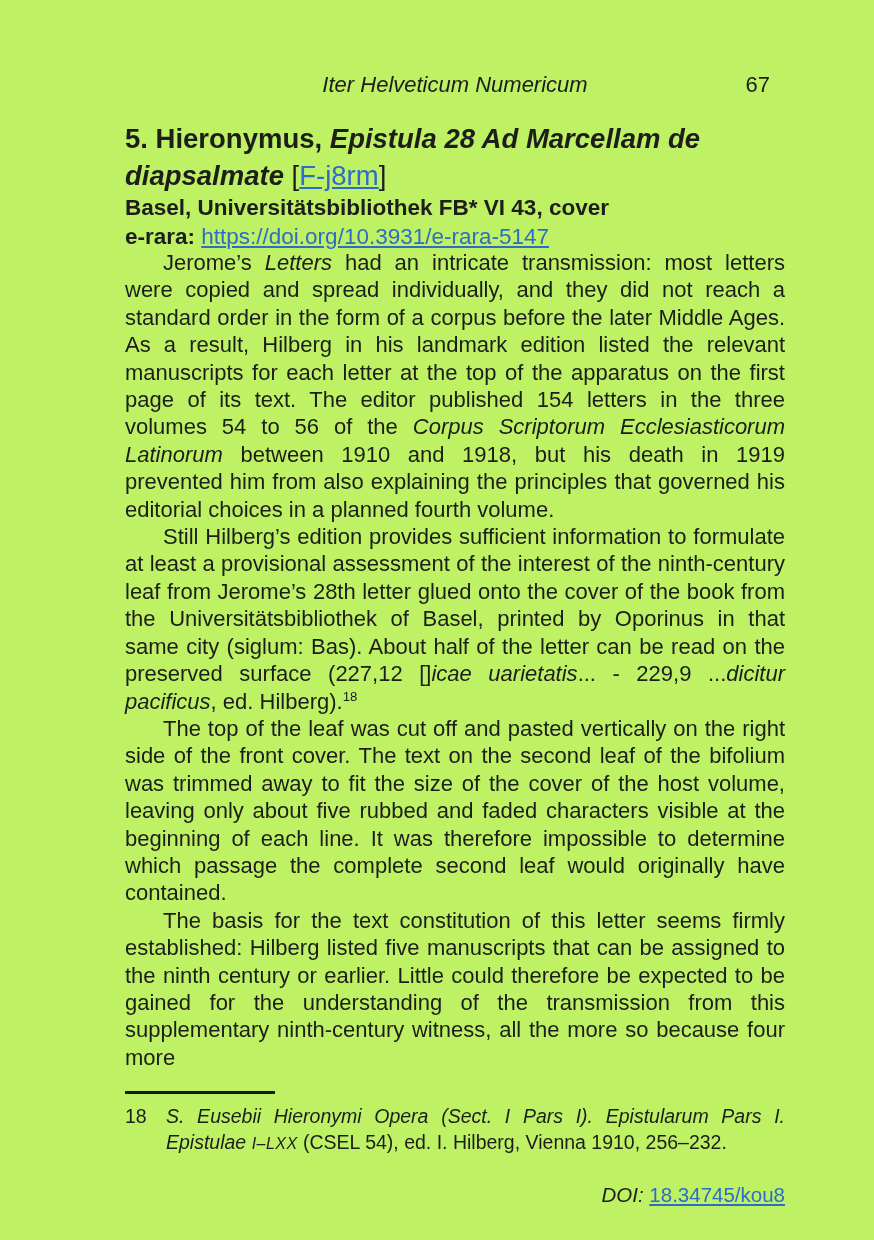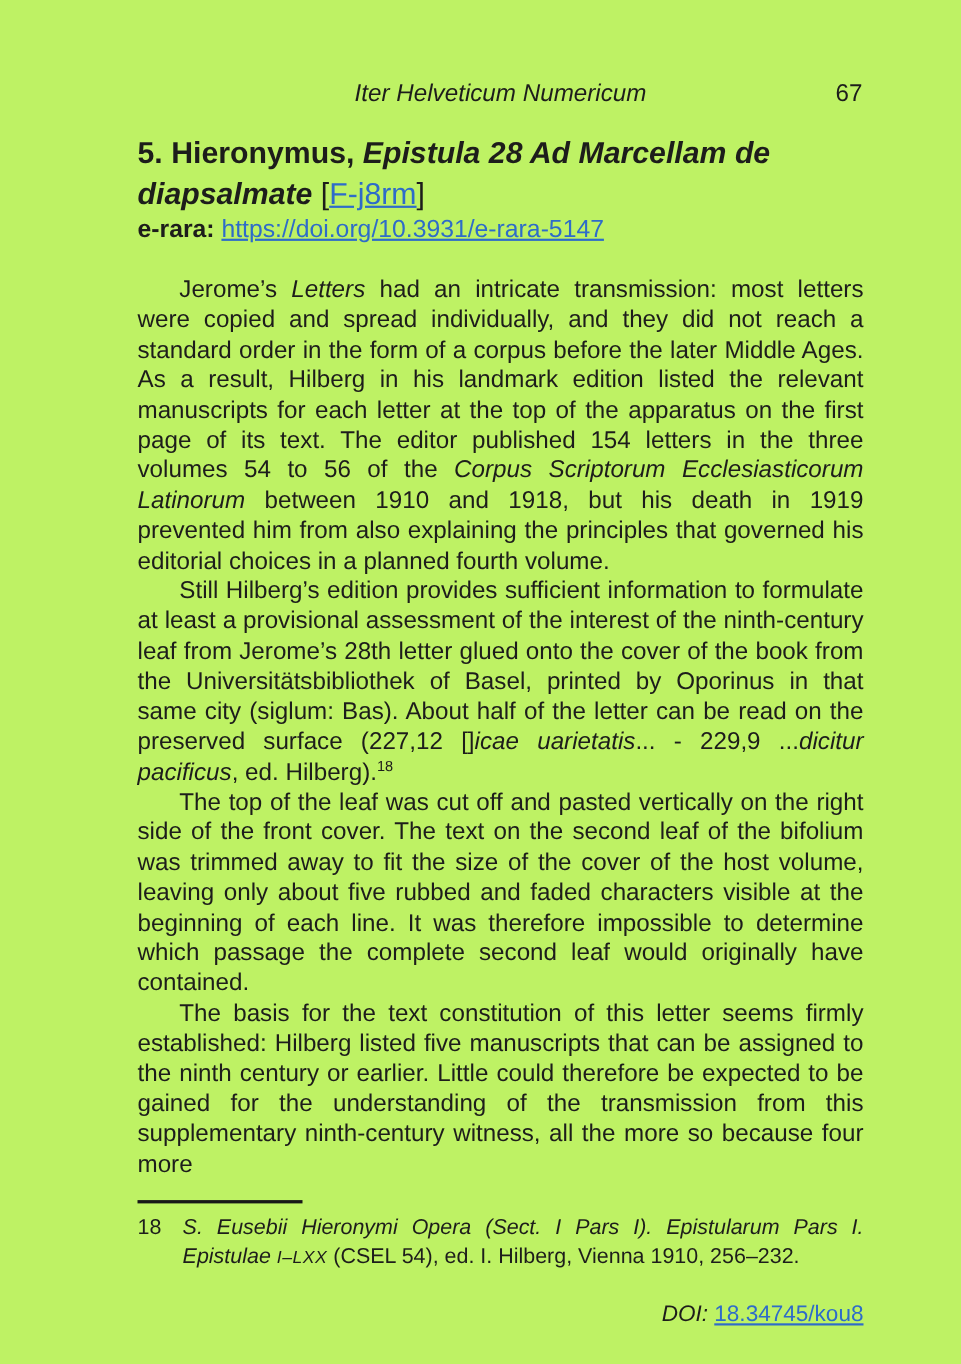--- a/index.html
+++ b/index.html
@@ -21,21 +21,21 @@
     font-size: 22px;
     line-height: 26px;
   }
   .rh-title {
     display: block;
     text-align: center;
     font-style: italic;
   }
   .rh-num {
     position: absolute;
-    right: 1px; top: 0;
+    right: 15px; top: 0;
     font-style: normal;
   }
 
   
   .heading {
     position: absolute;
     left: 125px; top: 120px;
     width: 660px;
     margin: 0;
     font-size: 27.5px;
@@ -127,20 +127,21 @@
 <div class="page">
 
   <header class="runhead">
     <span class="rh-title">Iter Helveticum Numericum</span>
     <span class="rh-num">67</span>
   </header>
 
   <h1 class="heading"><span>5. Hieronymus, </span><span class="ital">Epistula 28 Ad Marcellam de diapsalmate</span><span class="bracket"> [</span><a class="link">F-j8rm</a><span class="bracket">]</span></h1>
 
   <div class="idblock">
+    <div>Basel, Universitätsbibliothek FB* VI 43, cover</div>
     <div><span>e-rara: </span><a class="link">https://doi.org/10.3931/e-rara-5147</a></div>
   </div>
 
   <div class="bodytext">
     <p><span>Jerome’s </span><em>Letters</em><span> had an intricate transmission: most letters were copied and spread individually, and they did not reach a standard order in the form of a corpus before the later Middle Ages. As a result, Hilberg in his landmark edition listed the relevant manuscripts for each letter at the top of the apparatus on the first page of its text. The editor published 154 letters in the three volumes 54 to 56 of the </span><em>Corpus Scriptorum Ecclesiasticorum Latinorum</em><span> between 1910 and 1918, but his death in 1919 prevented him from also explaining the principles that governed his editorial choices in a planned fourth volume.</span></p>
     <p><span>Still Hilberg’s edition provides sufficient information to formulate at least a provisional assessment of the interest of the ninth-century leaf from Jerome’s 28th letter glued onto the cover of the book from the Universitätsbibliothek of Basel, printed by Oporinus in that same city (siglum: Bas). About half of the letter can be read on the preserved surface (227,12 []</span><em>icae uarietatis</em><span>... - 229,9 ...</span><em>dicitur pacificus</em><span>, ed. Hilberg).</span><sup class="fnref">18</sup></p>
     <p>The top of the leaf was cut off and pasted vertically on the right side of the front cover. The text on the second leaf of the bifolium was trimmed away to fit the size of the cover of the host volume, leaving only about five rubbed and faded characters visible at the beginning of each line. It was therefore impossible to determine which passage the complete second leaf would originally have contained.</p>
     <p>The basis for the text constitution of this letter seems firmly established: Hilberg listed five manuscripts that can be assigned to the ninth century or earlier. Little could therefore be expected to be gained for the understanding of the transmission from this supplementary ninth-century witness, all the more so because four more</p>
   </div>
 

